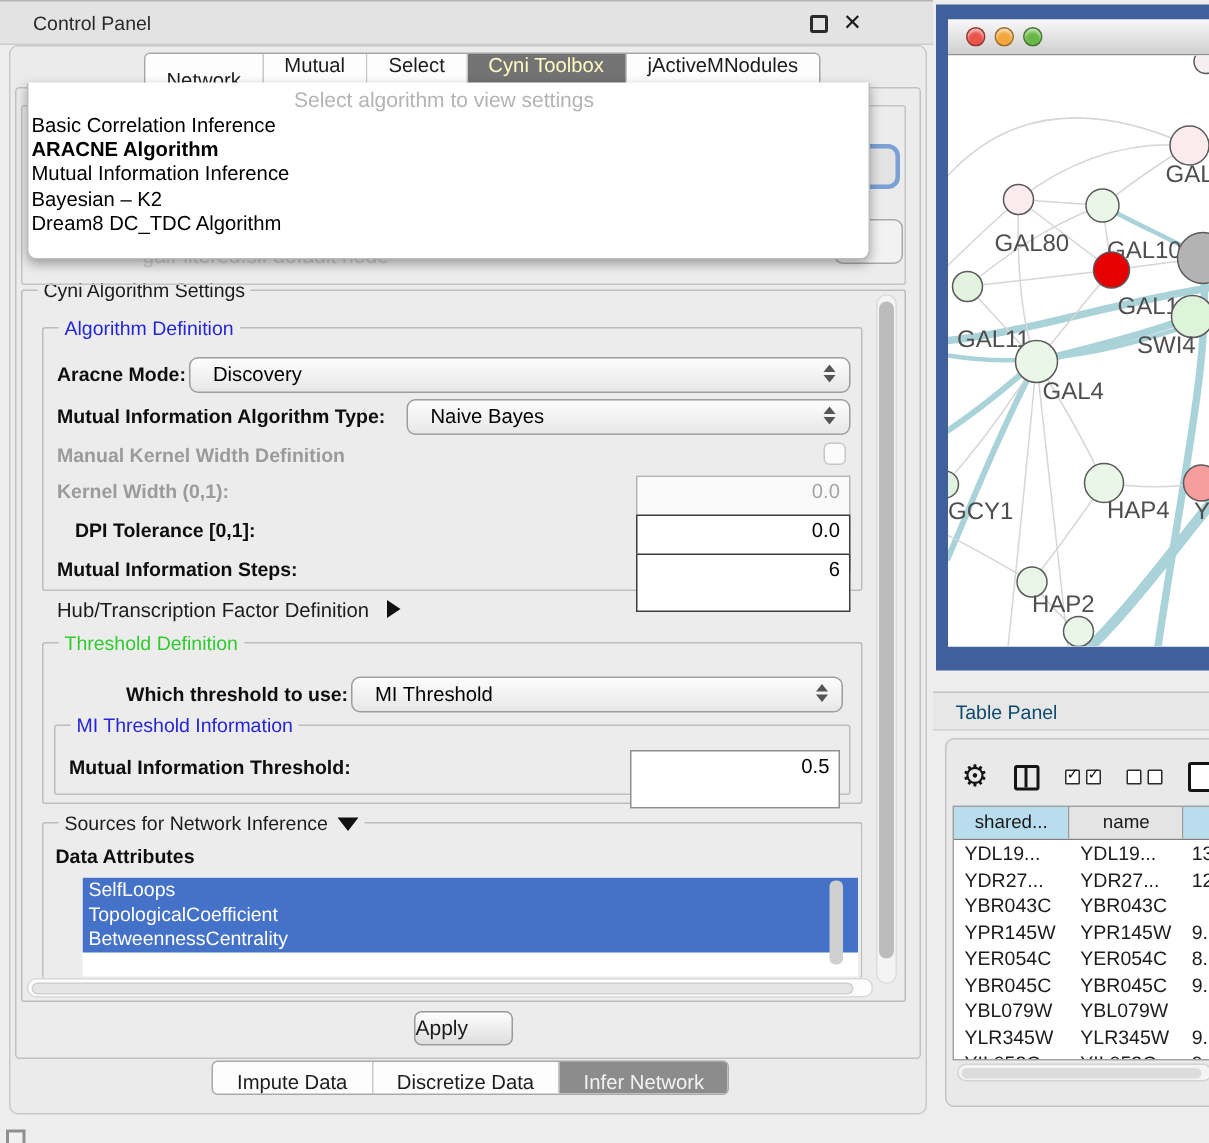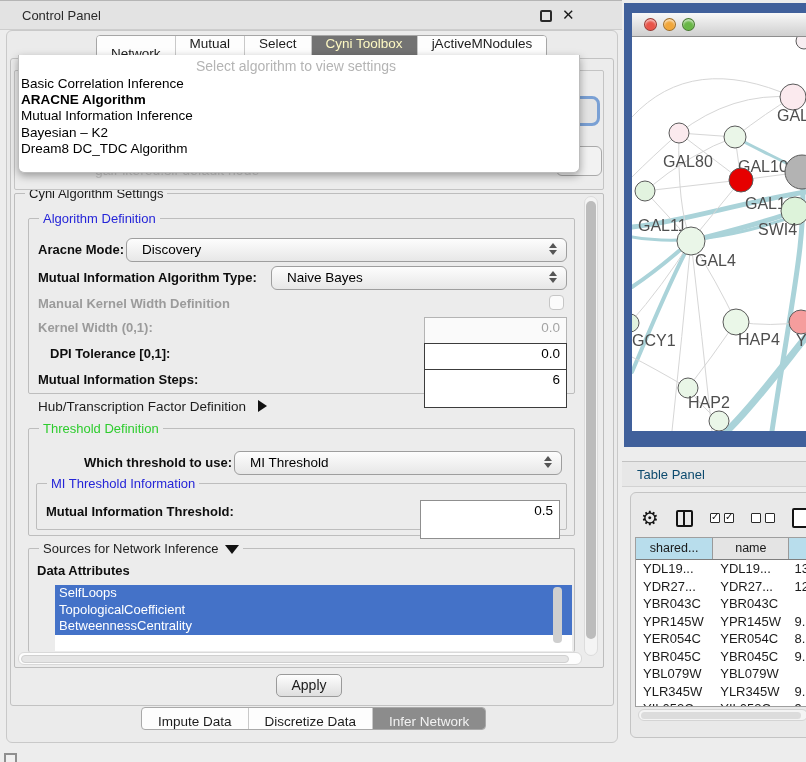--- a/index.html
+++ b/index.html
@@ -88,21 +88,21 @@
   
   .vtrack { left:584px; top:196px; width:14px; height:460px; background:#f4f4f4;
             border:1px solid #dcdcdc; border-radius:7px; }
   .vthumb { position:absolute; left:1px; top:4px; width:10px; height:438px; background:#bcbcbc; border-radius:5px; }
   .htrack { left:18px; top:652px; width:564px; height:13px; background:#fdfdfd;
             border:1px solid #d9d9d9; border-radius:6px; }
   .hthumb { position:absolute; left:2px; top:1.5px; width:548px; height:8px; background:#e5e5e5;
             border:1px solid #d0d0d0; border-radius:4px; }
 
   .apply-btn { left:276px; top:674px; width:66px; height:23px; border:1px solid #9a9a9a; border-radius:5px;
-               background:linear-gradient(#fefefe,#dedede); font-size:14px; text-align:center; line-height:21px; }
+               background:linear-gradient(#fefefe,#dedede); font-size:14px; line-height:21px; }
 
   .bottom-tabbar { left:141px; top:707px; height:23px; display:inline-flex; background:#fdfdfd;
                    border:1px solid #a9a9a9; border-radius:4px; overflow:hidden; }
   .btab { display:flex; align-items:flex-end; padding:0 16px; font-size:13.5px; border-right:1px solid #c9c9c9; }
   .btab:last-child { border-right:none; }
   .btab.sel { background:#8c8c8c; color:#f2f2f2; }
 
   .mini-square { left:4px; top:753px; width:13px; height:13px; border:2px solid #8f8f8f; background:#f0f0f0; }
 
   

